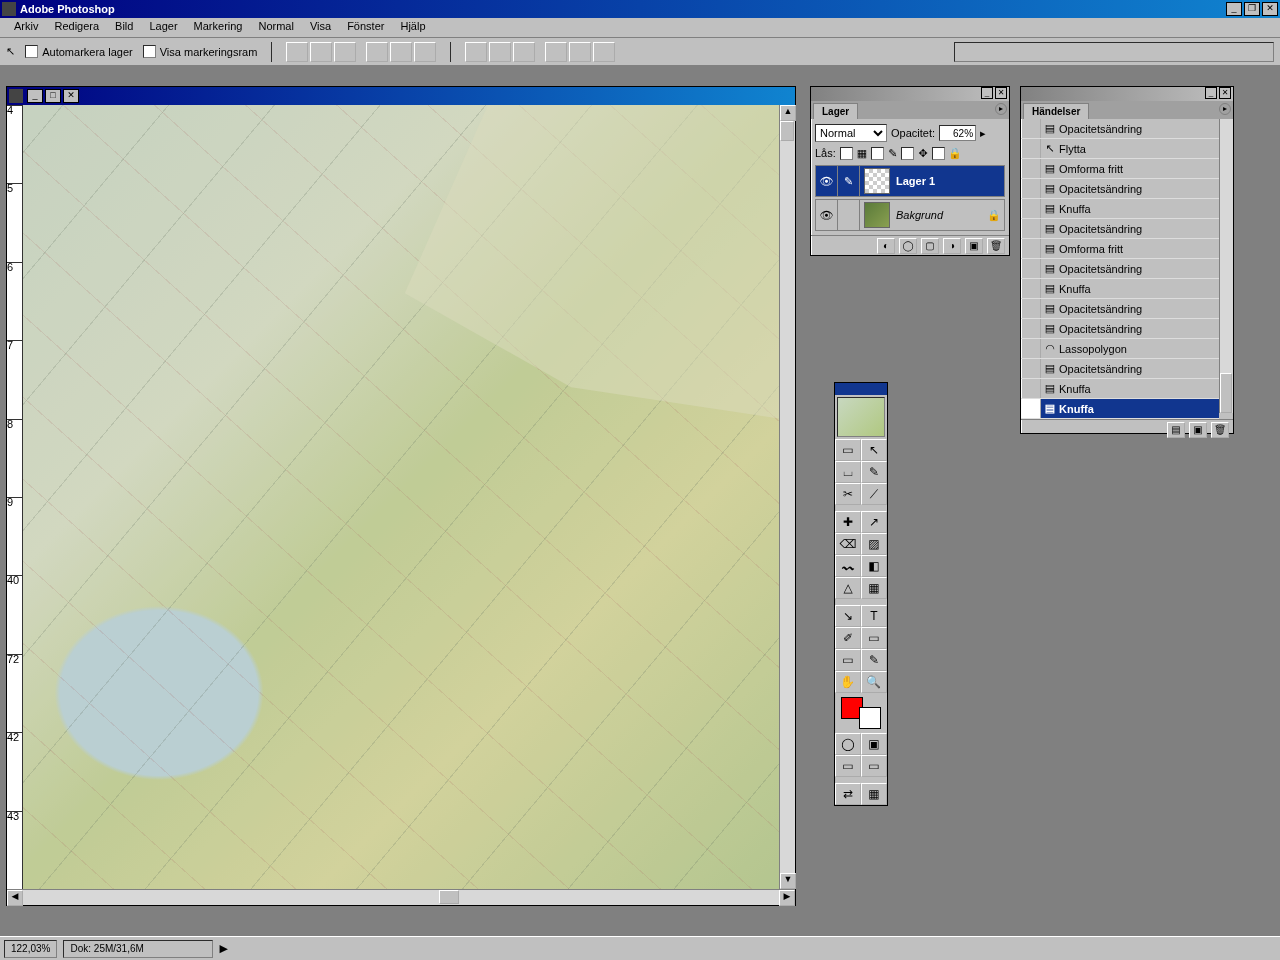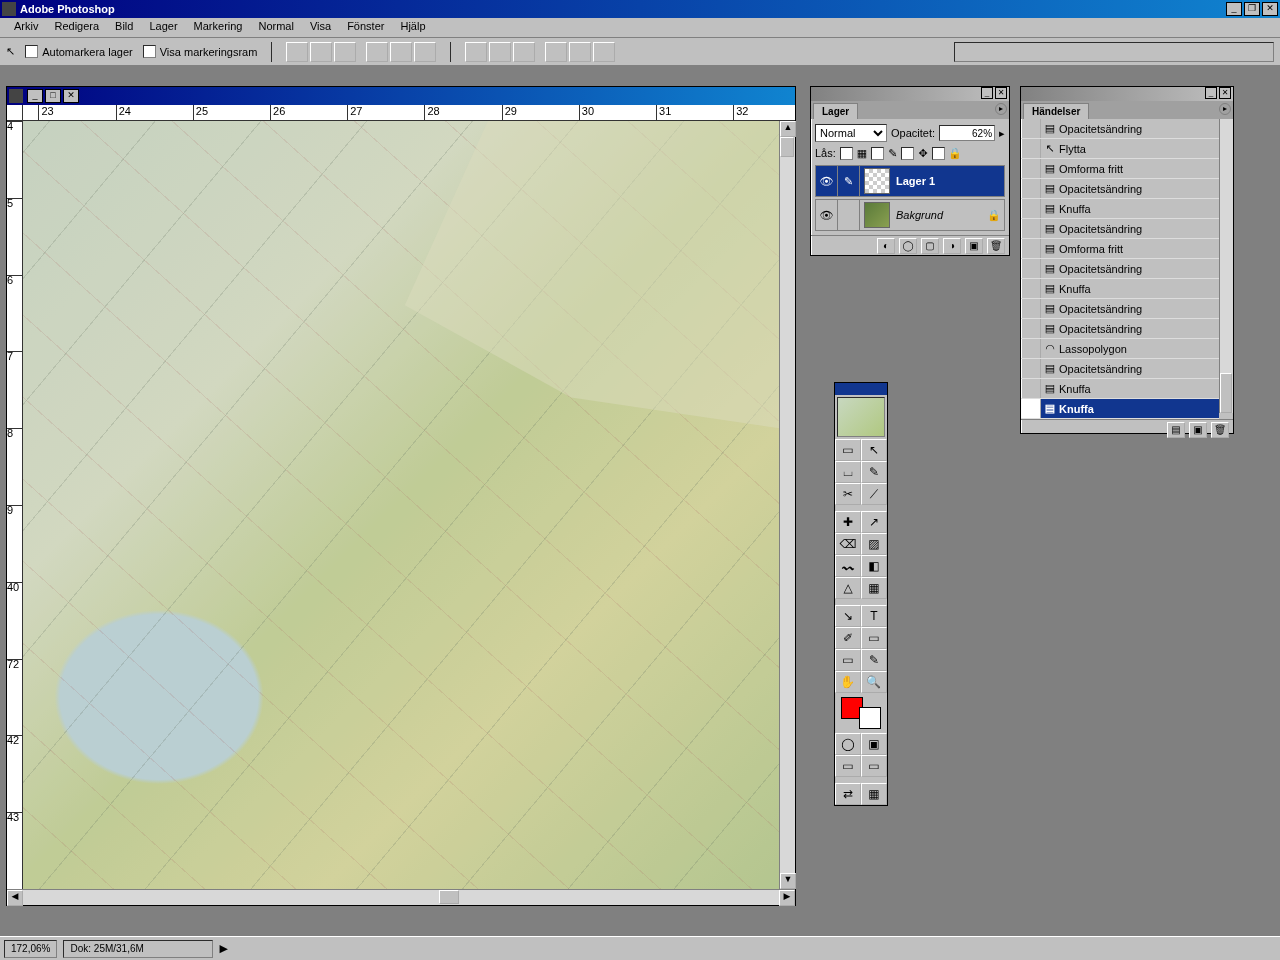--- a/index.html
+++ b/index.html
@@ -58,21 +58,21 @@
 
 .palette { position:absolute; background:#c0c0c0; border:1px solid #000; box-shadow: 1px 1px 0 #fff inset; }
 .paltitle { height:14px; background: linear-gradient(to right,#818181,#c0c0c0); display:flex; justify-content:flex-end; padding: 0 2px; gap:2px; }
 .paltitle .pbtn { width:12px; height:12px; background:#c0c0c0; border:1px solid #000; font-size:8px; text-align:center; line-height:9px;}
 .tabrow { display:flex; height:18px; background:#a0a0a0; align-items:flex-end; position:relative;}
 .tab { padding:2px 8px; background:#c0c0c0; border:1px solid #808080; border-bottom:none; margin-left:2px; font-weight:bold; font-size:10px; }
 .tabarrow { position:absolute; right:2px; top:2px; width:12px; height:12px; border:1px solid #808080; border-radius:6px; text-align:center; font-size:8px; line-height:10px;}
 .palbody { padding:4px; }
 .row { display:flex; align-items:center; gap:4px; height:20px; }
 select.combo { height:18px; border:1px inset #808080; background:#fff; font-size:11px; }
-input.num { width:56px; height:16px; border:1px inset #808080; background:#fff; text-align:right; font-size:10px; padding-right:2px;}
+input.num { width:37px; height:16px; border:1px inset #808080; background:#fff; text-align:right; font-size:10px; padding-right:2px;}
 .layerrow { display:flex; align-items:center; height:32px; border:1px solid #808080; margin-top:2px; }
 .layerrow .eye { width:22px; text-align:center; border-right:1px solid #808080; height:100%; display:flex;align-items:center;justify-content:center;}
 .layerrow .link { width:22px; text-align:center; border-right:1px solid #808080; height:100%; display:flex;align-items:center;justify-content:center;}
 .layerrow .thumb { width:26px; height:26px; border:1px solid #666; margin:0 4px; }
 .layerrow.sel { background:#11368f; color:#fff; }
 .layerrow.sel .name { font-weight:bold; }
 .layerrow .name { flex:1; padding-left:2px; font-style: italic; }
 .checker { background: repeating-conic-gradient(#ccc 0 25%, #fff 0 50%) 0 0/8px 8px; }
 .palfoot { height:20px; border-top:1px solid #808080; display:flex; justify-content:flex-end; gap:4px; padding:2px 4px; }
 .palfoot div { width:18px; height:16px; border:1px outset #fff; background:#c0c0c0; text-align:center; font-size:10px; line-height:14px;}
@@ -168,32 +168,20 @@
     <div class="titlebar">
       <div class="icon"></div>
       <div class="winbtns">
         <div class="winbtn">_</div>
         <div class="winbtn">□</div>
         <div class="winbtn">✕</div>
       </div>
     </div>
     <div style="position:relative; display:flex; flex-direction:column; flex:1;">
       <div class="ruler-corner"></div>
-      <div class="ruler-h">
-        <div style="left:2%">23</div>
-        <div style="left:12%">24</div>
-        <div style="left:22%">25</div>
-        <div style="left:32%">26</div>
-        <div style="left:42%">27</div>
-        <div style="left:52%">28</div>
-        <div style="left:62%">29</div>
-        <div style="left:72%">30</div>
-        <div style="left:82%">31</div>
-        <div style="left:92%">32</div>
-      </div>
       <div style="flex:1; display:flex; position:relative;">
         <div class="ruler-v">
           <div style="top:0%">4</div>
           <div style="top:10%">5</div>
           <div style="top:20%">6</div>
           <div style="top:30%">7</div>
           <div style="top:40%">8</div>
           <div style="top:50%">9</div>
           <div style="top:60%">40</div>
           <div style="top:70%">72</div>
@@ -408,16 +396,16 @@
       <div class="tool">▭</div>
       <div class="tool gap"></div>
       <div class="tool">⇄</div>
       <div class="tool">▦</div>
     </div>
   </div>
 
 </div>
 
 <div class="statusbar">
-  <div class="cell" style="min-width:52px;">172,06%</div>
+  <div class="cell" style="min-width:52px;">122,03%</div>
   <div class="cell" style="min-width:150px;">Dok: 25M/31,6M</div>
   <span>▶</span>
 </div>
 
 </body></html>

